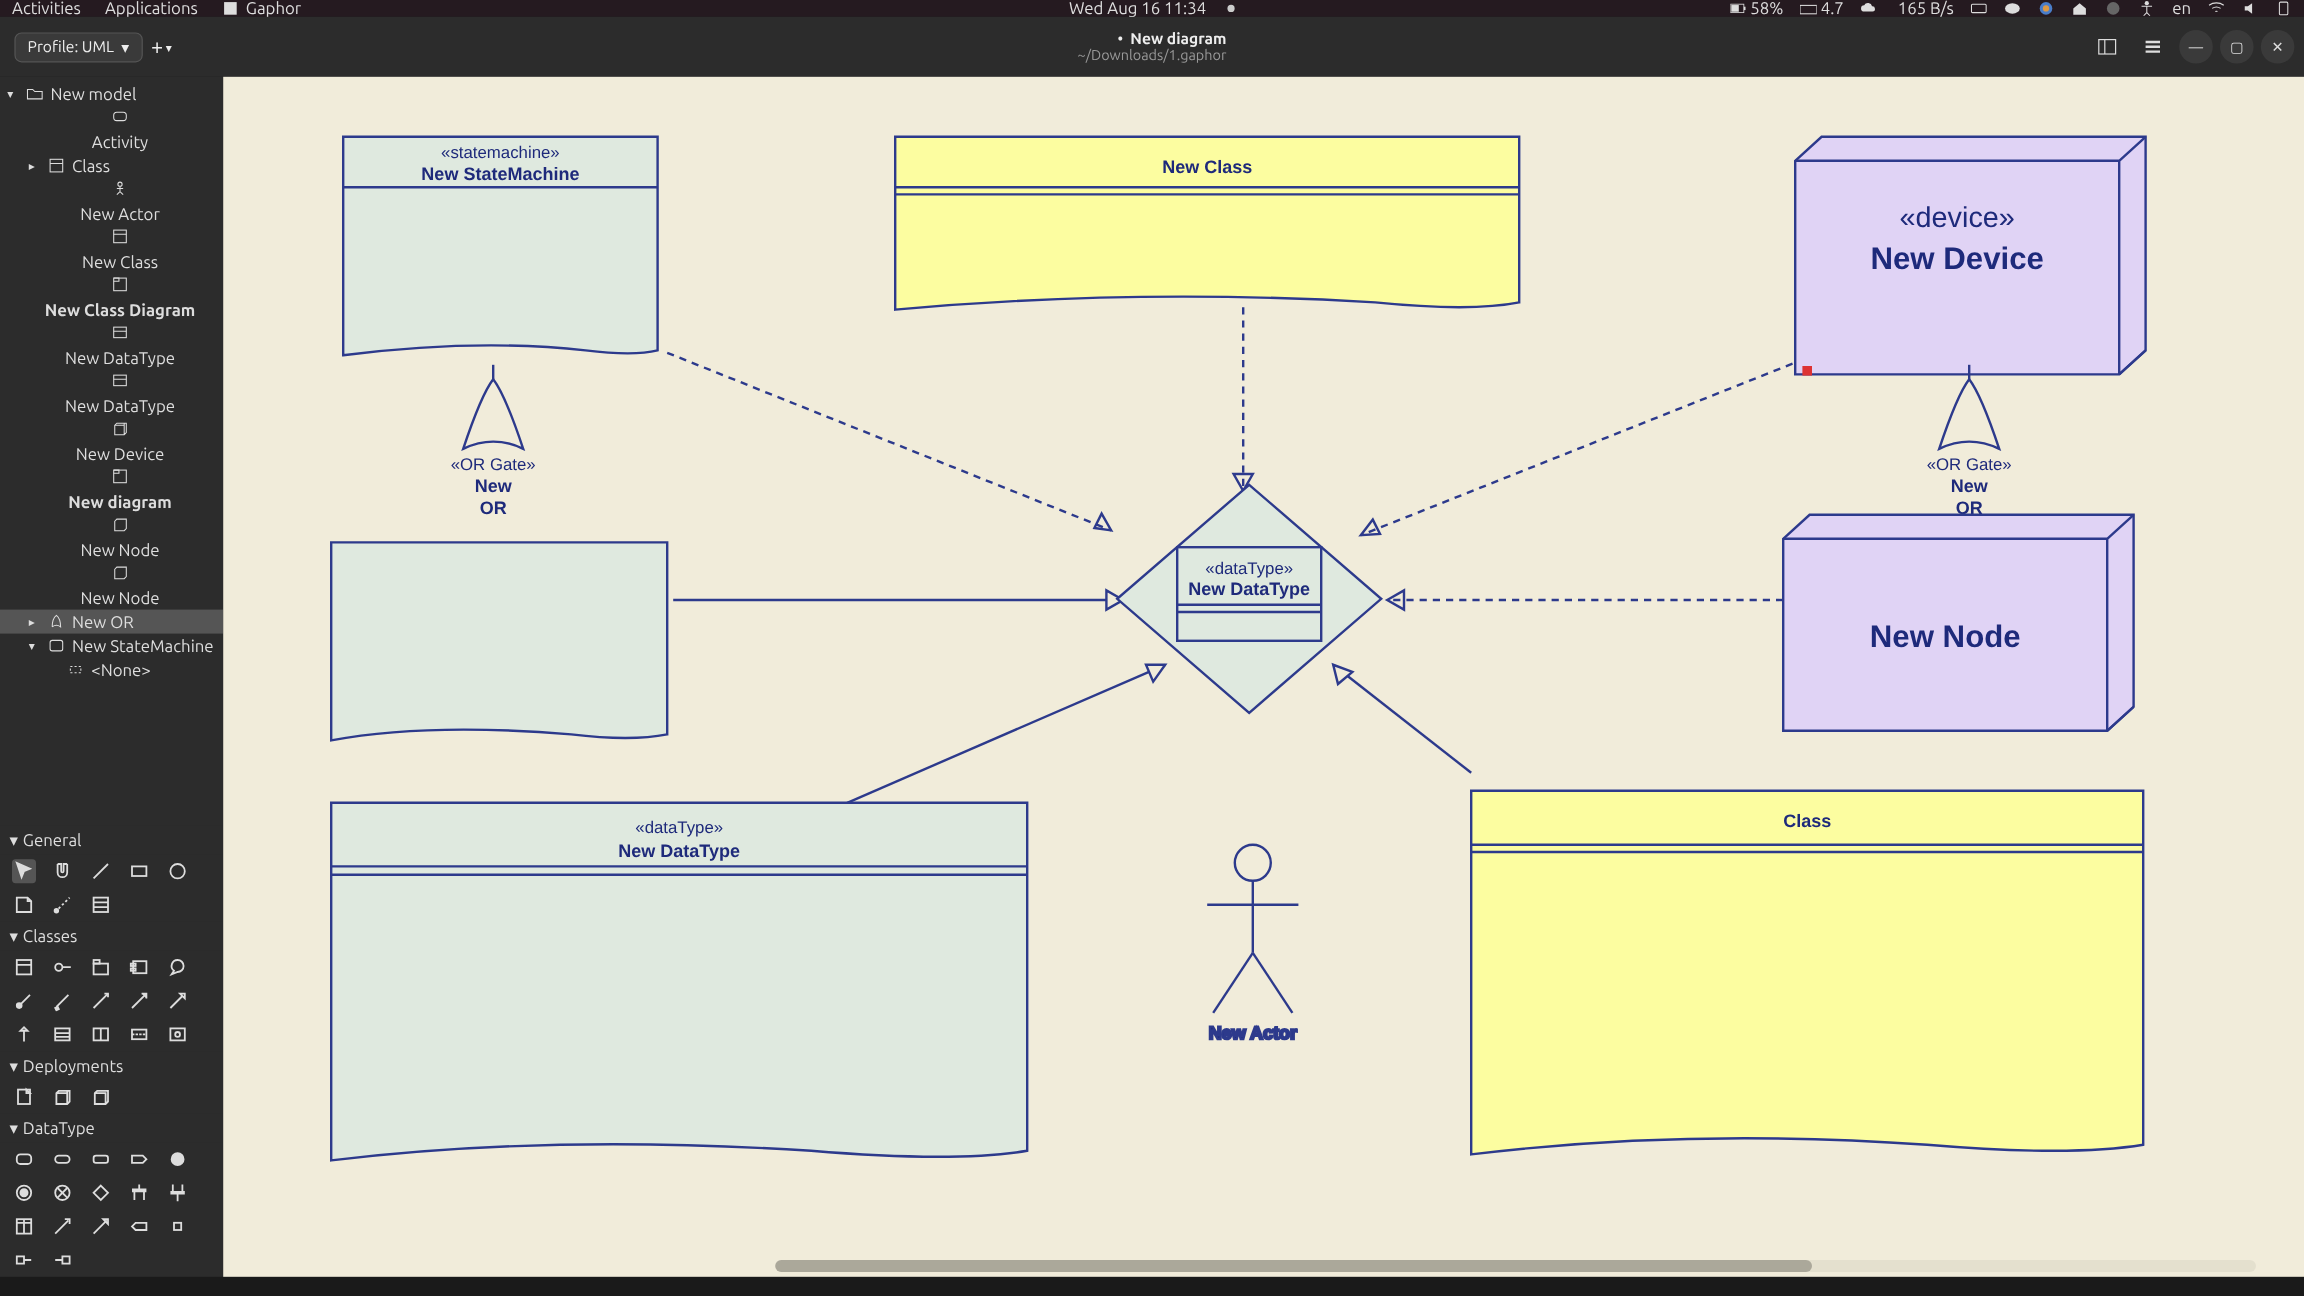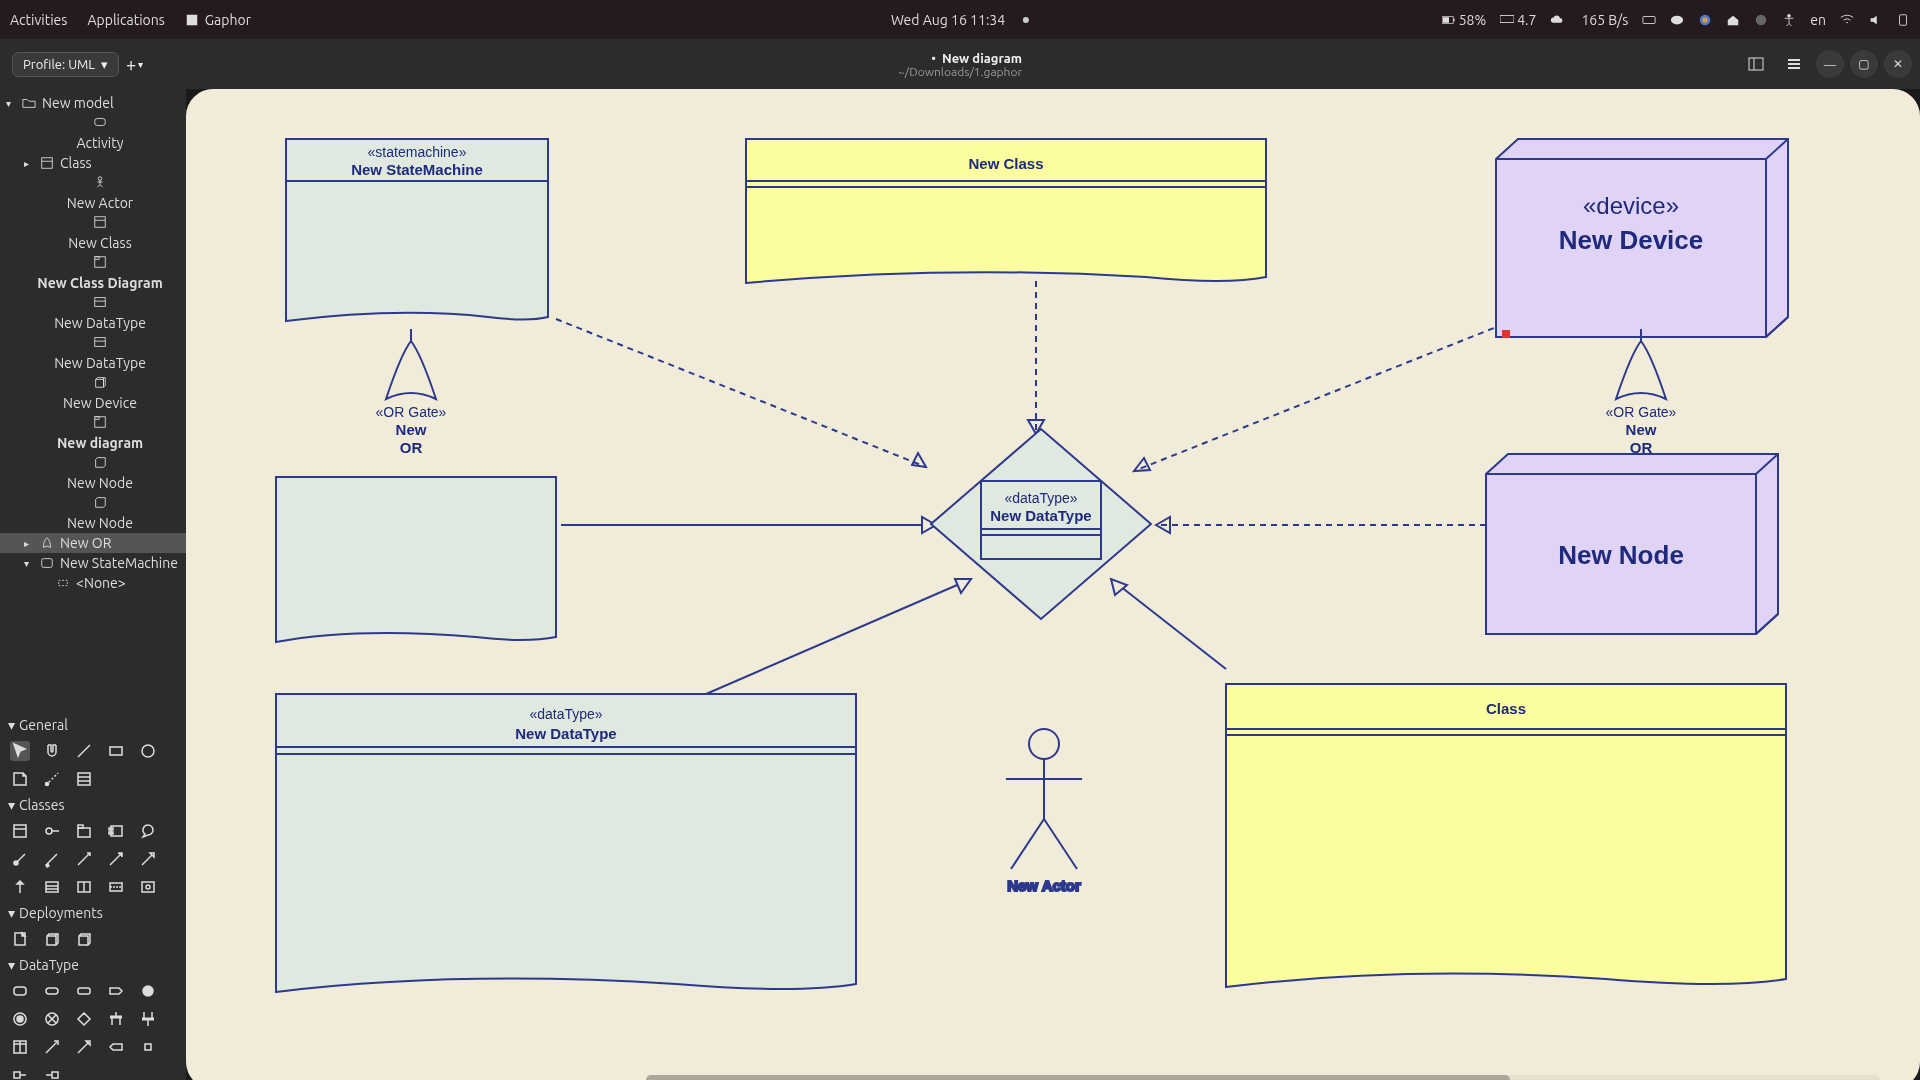--- a/index.html
+++ b/index.html
@@ -1,18 +1,18 @@
 <!DOCTYPE html>
 <html><head>
 <meta charset="utf-8">
 <style>
 * { margin: 0; padding: 0; box-sizing: border-box; font-family: "Ubuntu", "Cantarell", sans-serif; }
 body { width: 1920px; height: 1080px; overflow: hidden; background: #1a1a1a; position: relative; }
 
-.gnome-top { height: 39px; background: #251a20; display: flex; align-items: center; color: #ddd; font-size: 14px; padding: 0 10px; }
+.gnome-top { height: 14px; background: #251a20; display: flex; align-items: center; color: #ddd; font-size: 14px; padding: 0 10px; }
 .gnome-top .left { display: flex; gap: 20px; align-items: center; }
 .gnome-top .center { position: absolute; left: 50%; transform: translateX(-50%); display: flex; gap: 18px; align-items: center; }
 .gnome-top .right { margin-left: auto; display: flex; gap: 14px; align-items: center; }
 .gnome-top .app-ind { display: flex; align-items: center; gap: 6px; }
 .tiny-icon { display: inline-block; width: 14px; height: 14px; fill: #ddd; color: #ddd; }
 
 .titlebar { height: 50px; background: #2c2c2c; display: flex; align-items: center; color: #eee; position: relative; }
 .titlebar .left-ctl { display: flex; align-items: center; gap: 0; padding-left: 12px; }
 .titlebar .profile-btn { background: #3a3a3a; border: 1px solid #555; border-radius: 6px; padding: 4px 10px; font-size: 13px; display: flex; align-items: center; gap: 6px; cursor: pointer; }
 .titlebar .icon-btn { width: 32px; height: 32px; display: flex; align-items: center; justify-content: center; border-radius: 6px; cursor: pointer; }
@@ -36,21 +36,21 @@
 .tree-ico { width: 14px; height: 14px; flex: none; }
 
 .palette { margin-top: auto; }
 .pal-section { }
 .pal-header { background: #2c2c2c; padding: 4px 8px; font-size: 14px; display: flex; align-items: center; gap: 4px; cursor: pointer; }
 .pal-row { display: flex; gap: 12px; padding: 4px 10px; }
 .pal-tool { width: 20px; height: 20px; display: flex; align-items: center; justify-content: center; cursor: pointer; color: #ddd; }
 .pal-tool svg { width: 18px; height: 18px; stroke: #ddd; fill: none; stroke-width: 1.5; }
 .pal-tool.selected { background: #555; border-radius: 3px; }
 
-.canvas { flex: 1; background: #f1ecda; position: relative; overflow: hidden; border-radius: 27px; }
+.canvas { flex: 1; background: #f1ecda; position: relative; overflow: hidden; }
 .canvas svg { width: 100%; height: 100%; }
 
 .uml-text { font-family: sans-serif; fill: #1e2a7b; }
 .uml-stereo { font-size: 14px; }
 .uml-name { font-size: 15px; font-weight: 700; }
 .uml-big { font-size: 26px; font-weight: 700; }
 .stroke-blue { stroke: #2d3a8c; stroke-width: 2; fill: none; }
 .dashed { stroke-dasharray: 6 5; }
 .fill-green { fill: #dfe9df; }
 .fill-yellow { fill: #fcfda0; }
@@ -79,21 +79,21 @@
   </div>
   <div class="right">
     <span style="display:flex;align-items:center;gap:3px">
       <svg class="tiny-icon" viewBox="0 0 20 12">
           <rect x="0" y="1" width="16" height="10" stroke="#ddd" fill="none"></rect>
           <rect x="16" y="4" width="2" height="4" fill="#ddd"></rect>
           <rect x="1" y="2" width="9" height="8" fill="#ddd"></rect>
         </svg>
       <span>58%</span>
     </span>
-    <span style="display:flex;align-items:flex-start;gap:3px">
+    <span style="display:flex;align-items:flex-end;gap:3px">
       <svg class="tiny-icon" viewBox="0 0 16 12">
           <rect x="0" y="2" width="16" height="8" stroke="#ddd" fill="none"></rect>
         </svg>
       <span>4.7</span>
     </span>
     <span style="display:flex;align-items:center;gap:17px">
       <svg class="tiny-icon" viewBox="0 0 16 16">
           <path d="M4 11a3 3 0 010-6 4 4 0 017.5 1A2.5 2.5 0 0112 11z" fill="#ddd"></path>
         </svg>
       <span>165 B/s</span>

